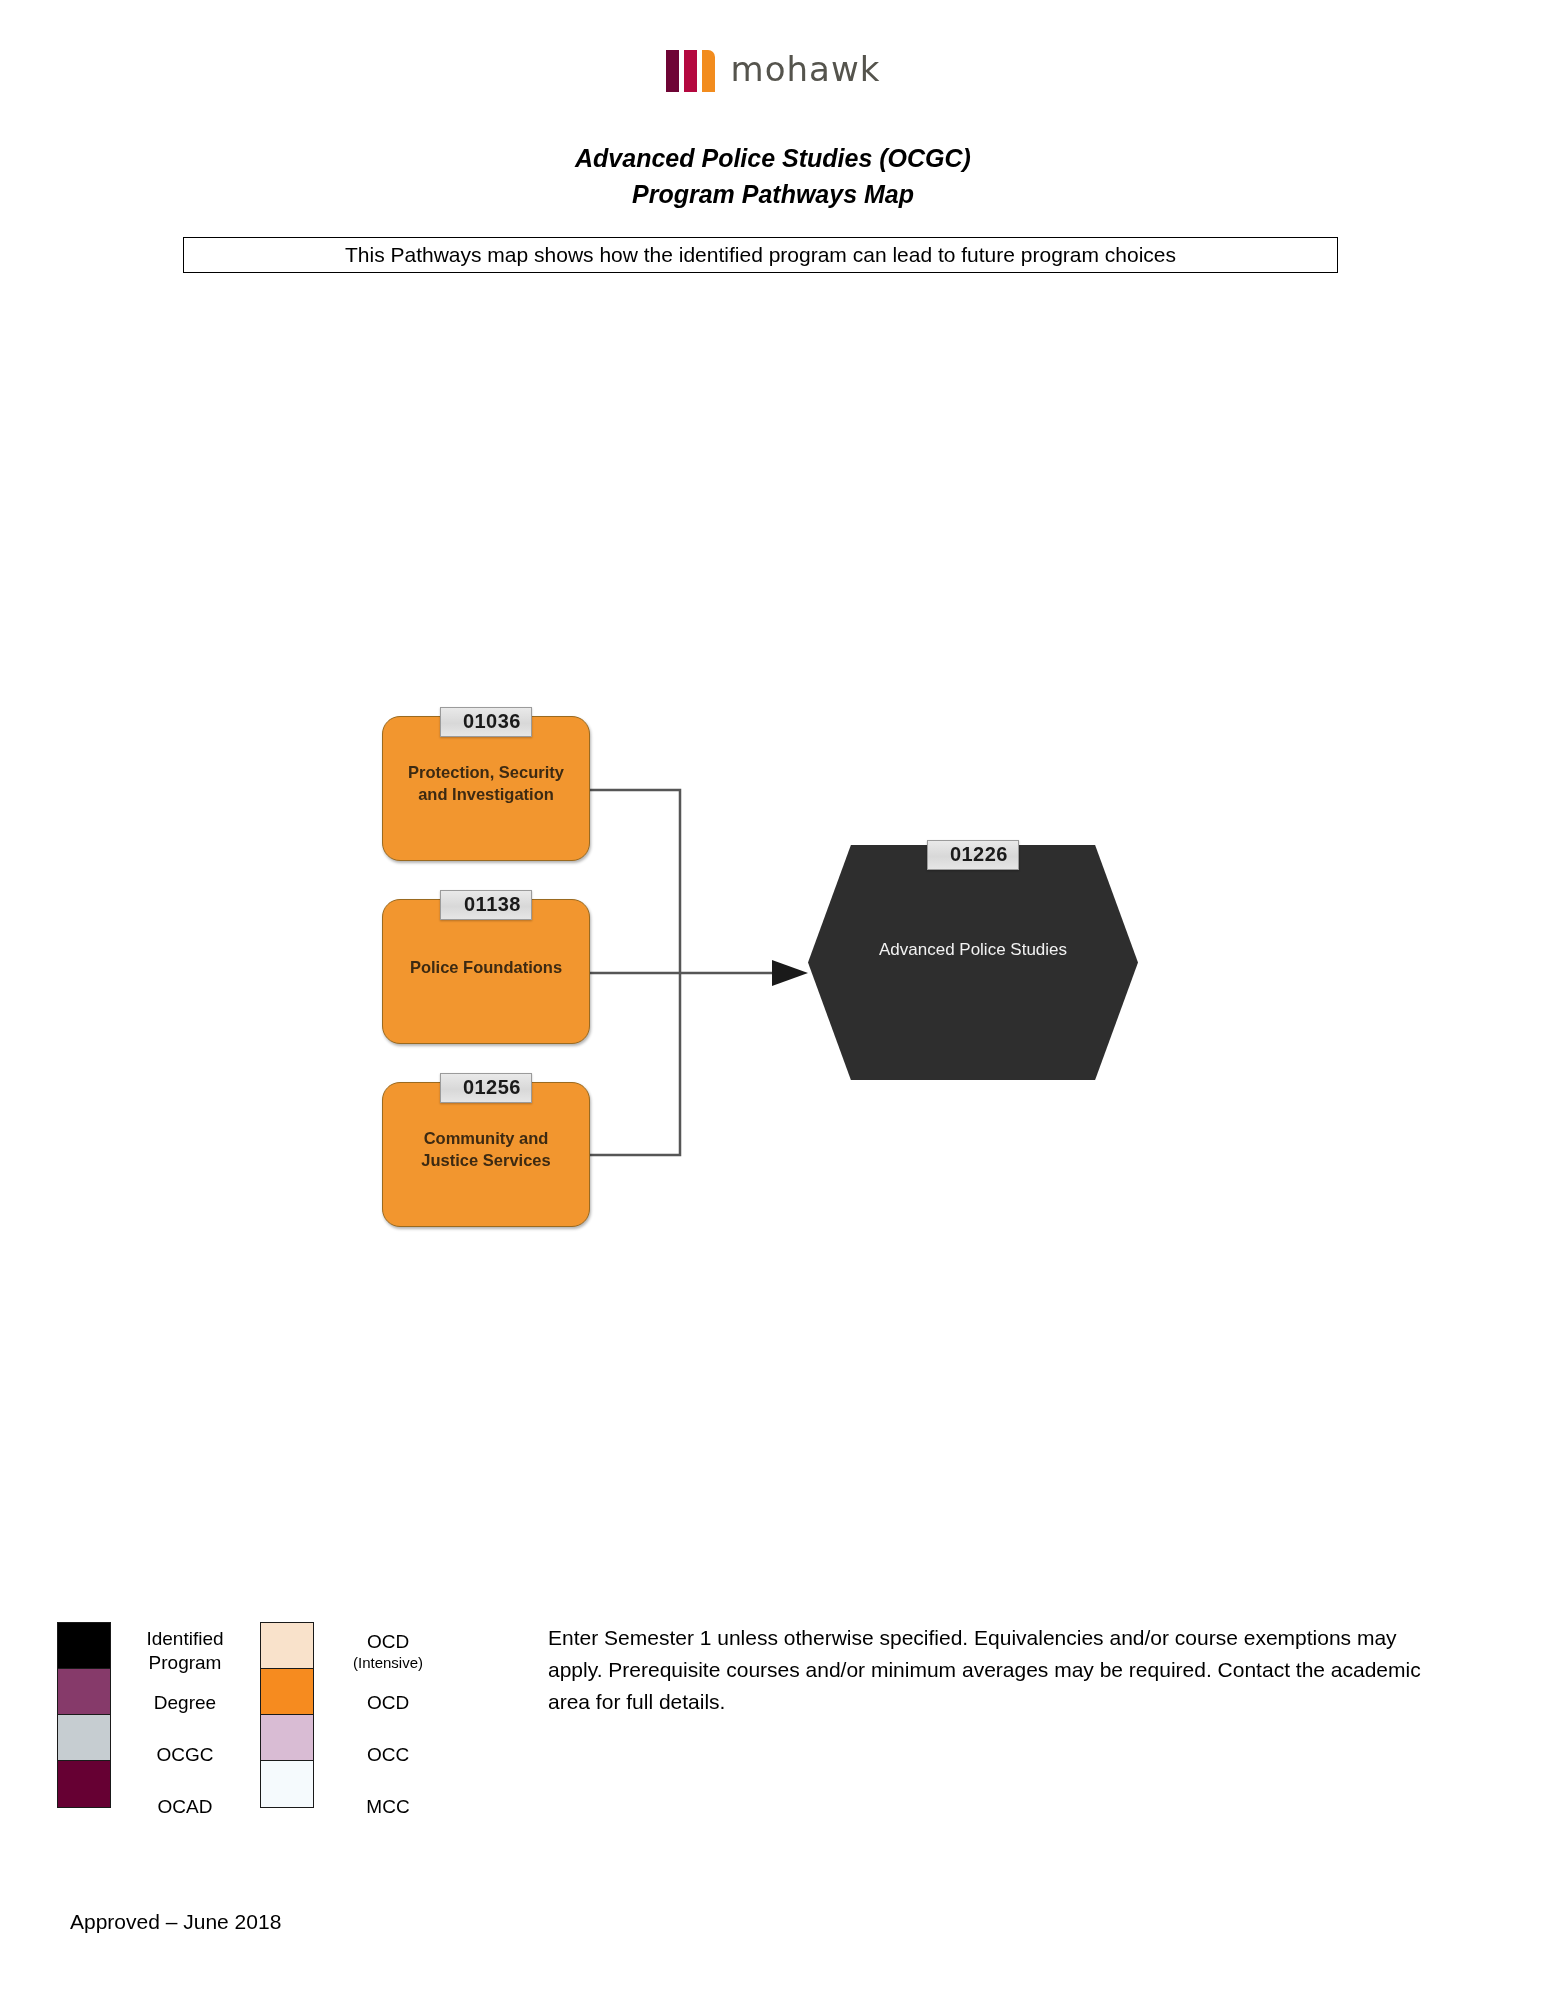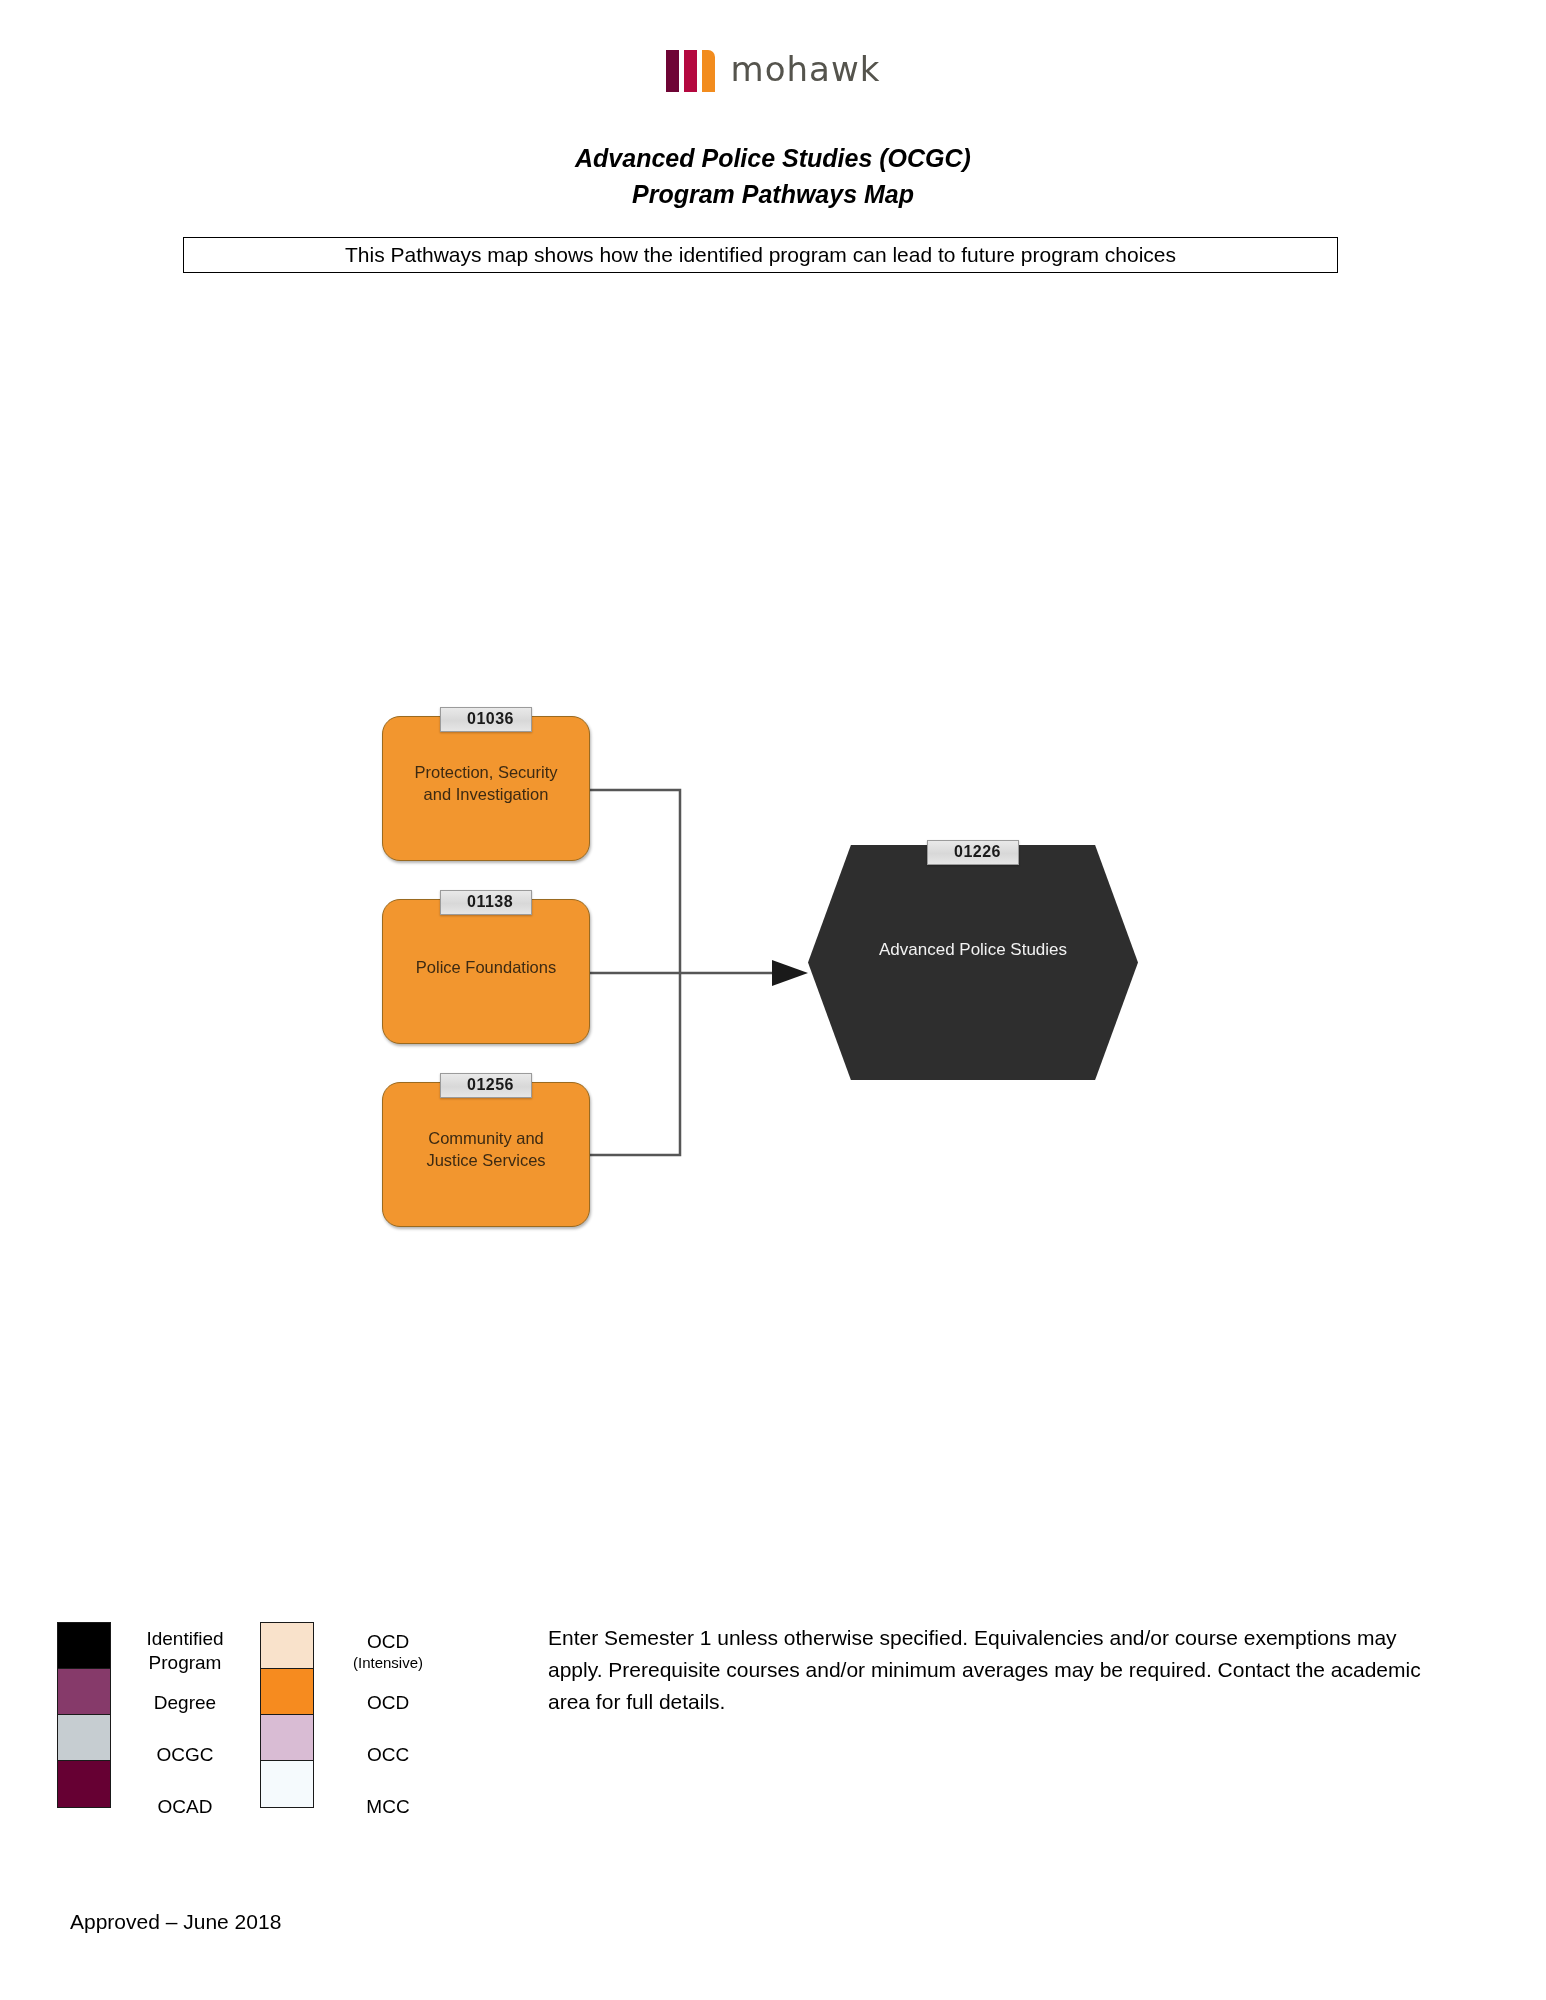--- a/index.html
+++ b/index.html
@@ -116,38 +116,38 @@
     box-sizing: border-box;
     box-shadow: 1px 2px 3px rgba(0,0,0,0.30);
   }
   .node-box .node-label {
     position: absolute;
     left: 0;
     right: 0;
     top: 44px;
     text-align: center;
     font-size: 16.5px;
-    font-weight: normal;
+    font-weight: bold;
     line-height: 22px;
     color: #3d2a12;
     padding: 0 8px;
     box-sizing: border-box;
   }
   .code-chip {
     position: absolute;
     top: -10px;
     left: 50%;
     transform: translateX(-50%);
     min-width: 92px;
-    padding: 2px 10px 3px 26px;
+    padding: 2px 10px 3px 10px;
     background: linear-gradient(180deg, #e9e9e9 0%, #d8d8d8 55%, #e6e6e6 100%);
     border: 1px solid #9b9b9b;
     box-sizing: border-box;
-    text-align: left;
-    font-size: 16px;
+    text-align: right;
+    font-size: 20px;
     font-weight: bold;
     color: #1a1a1a;
     letter-spacing: 0.5px;
     box-shadow: 0 1px 2px rgba(0,0,0,0.25);
   }
 
   .hex-node {
     position: absolute;
     width: 330px;
     height: 235px;

